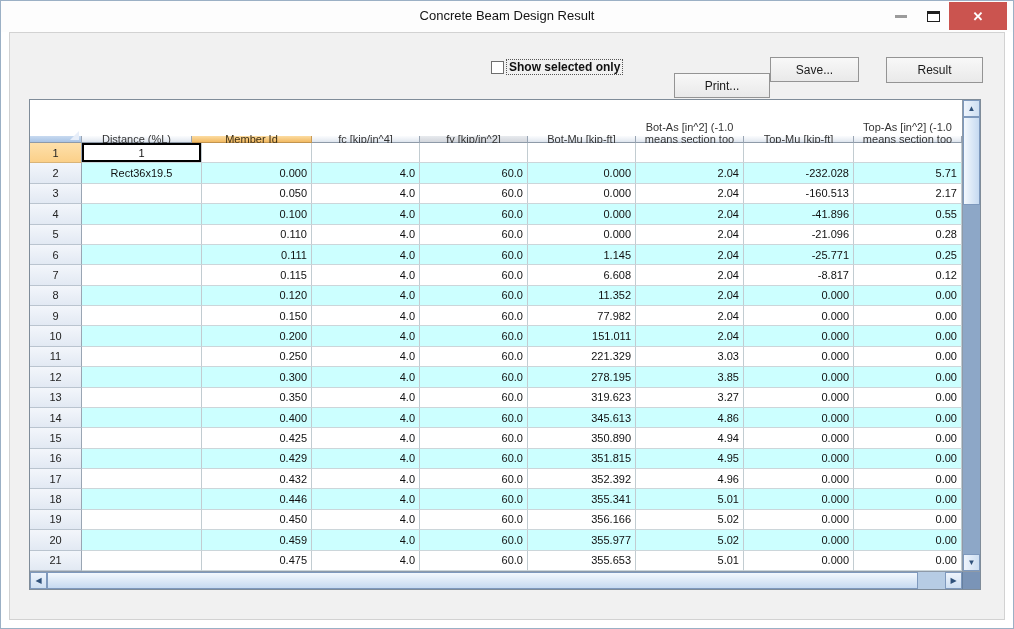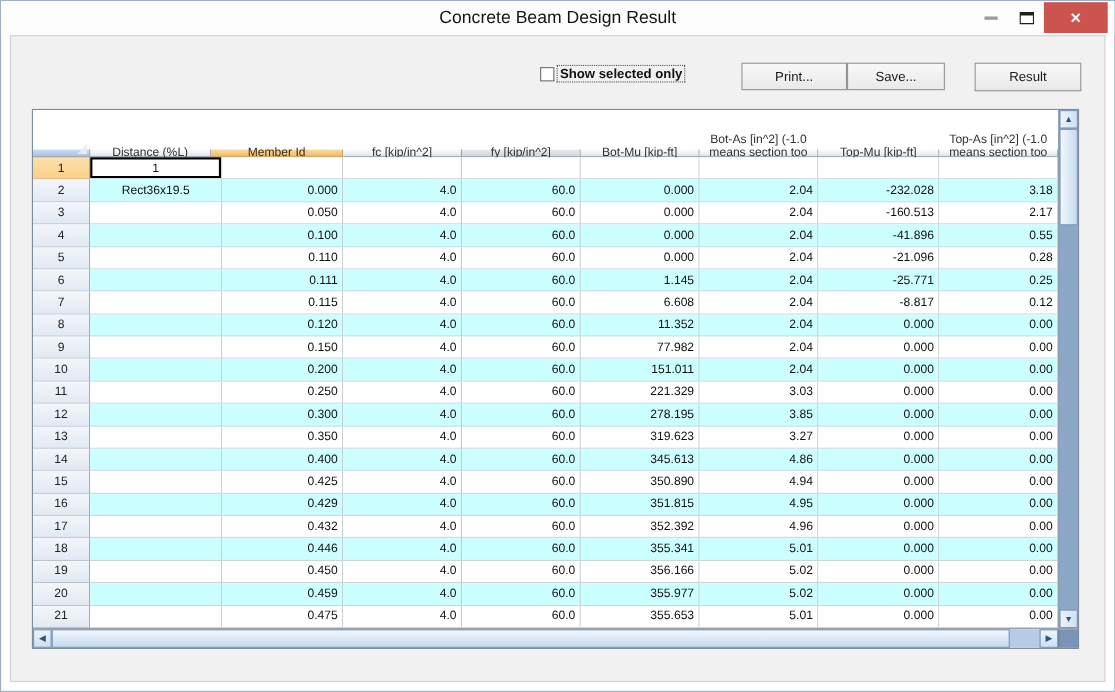--- a/index.html
+++ b/index.html
@@ -6,38 +6,38 @@
   html,body { margin:0; padding:0; }
   body {
     width:1014px; height:629px; overflow:hidden; position:relative;
     font-family:"Liberation Sans", sans-serif; background:#fff;
     cursor:default; -webkit-user-select:none; user-select:none;
   }
   .window { position:absolute; inset:0; background:#fff; border:1px solid #9bb0c5; }
 
   
   .titlebar { position:absolute; top:0; left:0; right:0; height:31px; background:#fdfdfd; }
-  .title { position:absolute; left:0; right:0; top:7px; text-align:center; font-size:16px; color:#141414; }
+  .title { position:absolute; left:0; right:0; top:7px; text-align:center; font-size:13px; color:#141414; }
   .winbtns { position:absolute; right:6px; top:1px; height:28px; display:flex; }
   .winbtn { width:32px; height:28px; display:flex; align-items:center; justify-content:center; }
   .glyph-min { width:12px; height:3px; background:#9b9b9b; }
   .glyph-max { width:13px; height:11px; border:1px solid #1f1f1f; border-top:3px solid #1f1f1f; background:#fff; }
   .winbtn.close { width:58px; background:#cb544f; color:#fff; font-size:13px; font-weight:bold; }
 
   
   .panel { position:absolute; left:8px; right:8px; top:31px; bottom:8px; background:#f1f1f1; border:1px solid #d2d2d2; }
 
   .chk { position:absolute; left:481px; top:27px; display:flex; align-items:center; }
   .chkbox { width:13px; height:13px; background:#fff; border:1px solid #6e6e6e; margin-right:3px; flex:none; }
   .chklabel { font-size:12px; color:#111; outline:1px dotted #555; padding:0 2px;font-weight:bold; }
 
   .btn { position:absolute; top:24px; height:25px; font-size:12px; color:#1a1a1a;
          background:linear-gradient(#f8f8f8,#e9e9e9); border:1px solid #949494;
          font-family:inherit; padding:0; }
-  #btn-print { left:664px; width:96px; }
+  #btn-print { left:664px; width:96px;margin-top:16px; }
   #btn-save  { left:760px; width:89px; }
   #btn-close { left:876px; width:97px; height:26px; }
 
   
   .grid { position:absolute; left:19px; top:66px; width:952px; height:491px;
           border:1px solid #7f8c99; background:#fff; display:flex; flex-direction:column; }
   .gridtop { display:flex; height:471px; }
   .gridmain { width:932px; display:flex; flex-direction:column; }
 
   .gridhead { height:43px; display:flex; }
@@ -113,21 +113,21 @@
 
     <div class="grid">
       <div class="gridtop">
         <div class="gridmain">
           <div class="gridhead" id="gridhead">
               <div class="hcell corner">
                 <div class="tri"></div>
               </div>
               <div class="hcell c1">Distance (%L)</div>
               <div class="hcell c0 sel">Member Id</div>
-              <div class="hcell c2">fc [kip/in^2]</div>
+              <div class="hcell c2">fc [kip/in^4]</div>
               <div class="hcell c3 pressed">fy [kip/in^2]</div>
               <div class="hcell c4">Bot-Mu [kip-ft]</div>
               <div class="hcell c5">Bot-As [in^2] (-1.0 means section too small)</div>
               <div class="hcell c6">Top-Mu [kip-ft]</div>
               <div class="hcell c7">Top-As [in^2] (-1.0 means section too small)</div>
             </div>
           <div class="gridbody" id="gridbody">
               <div class="grow">
                 <div class="rowhead">1</div>
                 <div class="cell c0 active">1</div>
@@ -141,21 +141,21 @@
               </div>
               <div class="grow">
                 <div class="rowhead">2</div>
                 <div class="cell c0">Rect36x19.5</div>
                 <div class="cell c1">0.000</div>
                 <div class="cell c2">4.0</div>
                 <div class="cell c3">60.0</div>
                 <div class="cell c4">0.000</div>
                 <div class="cell c5">2.04</div>
                 <div class="cell c6">-232.028</div>
-                <div class="cell c7">3.18</div>
+                <div class="cell c7">5.71</div>
               </div>
               <div class="grow">
                 <div class="rowhead">3</div>
                 <div class="cell c0"></div>
                 <div class="cell c1">0.050</div>
                 <div class="cell c2">4.0</div>
                 <div class="cell c3">60.0</div>
                 <div class="cell c4">0.000</div>
                 <div class="cell c5">2.04</div>
                 <div class="cell c6">-160.513</div>

